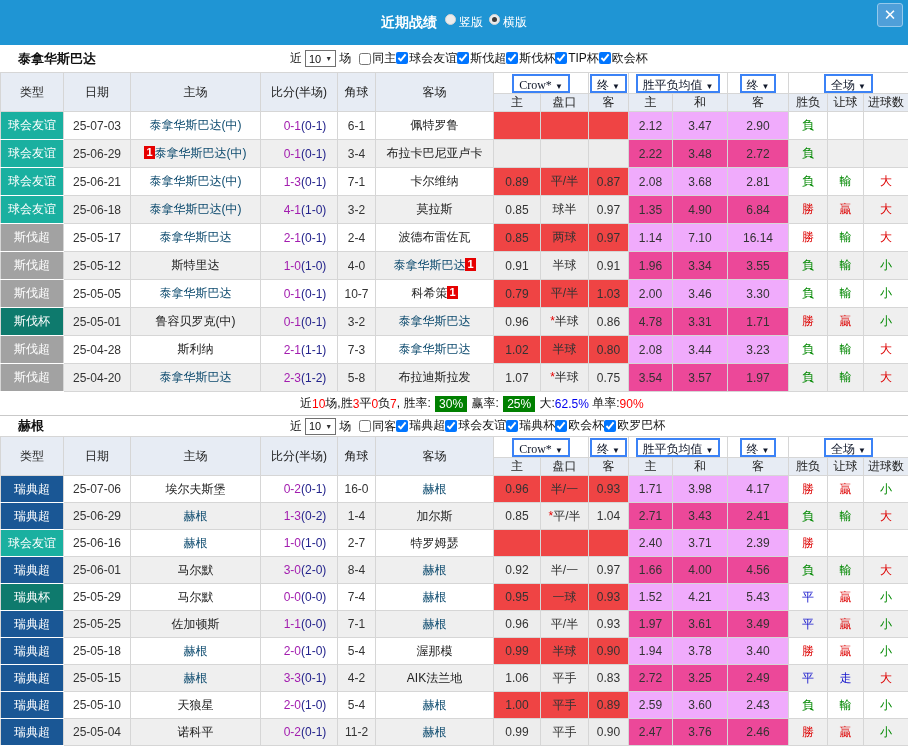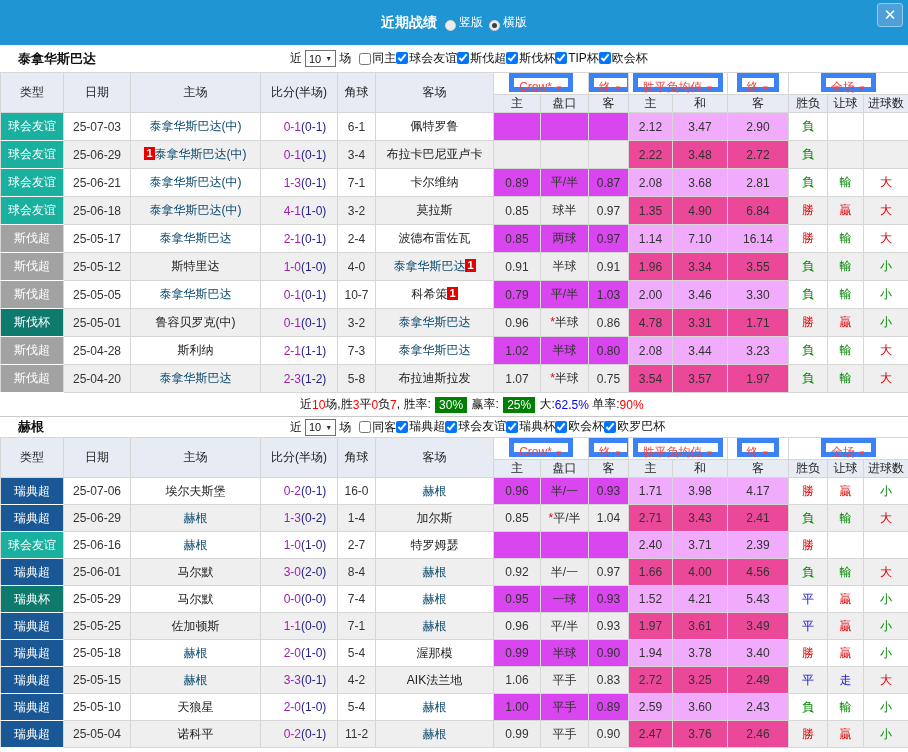--- a/index.html
+++ b/index.html
@@ -2,21 +2,21 @@
 <html><head>
 <meta charset="utf-8">
 <style>
   * { margin:0; padding:0; box-sizing:border-box; }
   body { width:908px; font-family:"Liberation Sans","DejaVu Sans",sans-serif; background:#fff; color:#222; }
   .window { width:908px; height:752px; overflow:hidden; background:#fff; }
 
   
   .titlebar { height:45px; background:#1f95d4; display:flex; align-items:center; justify-content:center; position:relative; color:#fff; }
   .titlebar .title { font-weight:bold; font-size:14px; }
-  .radio-group { display:flex; align-items:flex-end; margin-left:2px; font-size:12px; }
+  .radio-group { display:flex; align-items:flex-start; margin-left:2px; font-size:12px; }
   .radio { width:11px; height:11px; border-radius:50%; background:#ececec; border:1px solid #d5d5d5; display:inline-block; margin:0 3px 0 6px; position:relative; cursor:pointer; }
   .radio.selected::after { content:""; position:absolute; left:2px; top:2px; width:5px; height:5px; border-radius:50%; background:#3c3c3c; }
   .close-btn { position:absolute; right:5px; top:3px; width:26px; height:24px; background:#4f9fd9; border:1px solid #93c9ec; border-radius:3px; color:#fff; font-weight:bold; font-size:15px; line-height:22px; text-align:center; cursor:pointer; }
 
   
   .section-head { display:flex; align-items:center; background:#fff; }
   .section-head.s0 { height:27px; }
   .section-head.s1 { height:21px; border-top:1px solid #c9c9c9; }
   .team { font-weight:bold; font-size:13px; color:#111; margin-left:18px; width:272px; }
   .filters { display:flex; align-items:center; font-size:12px; color:#111; }
@@ -27,38 +27,38 @@
   .filters label.lg { margin-left:0; }
   .filters input[type=checkbox] { width:12px; height:12px; margin:0 1px 0 0; }
 
   
   table { width:908px; border-collapse:collapse; table-layout:fixed; text-align:center; font-size:12px; }
   th, td { border:1px solid #d6d6d6; overflow:hidden; white-space:nowrap; padding:0; }
   thead th { background:#e7ecf4; font-weight:normal; color:#222; }
   tr.hrow-a th { height:21px; }
   tr.hrow-b th { height:17px; }
   tr.hrow-a th.ddcell { background:#fff; }
-  .dd { display:inline-block; border:5px solid #3b82f6; background:#fff; font-size:12px; line-height:16px; height:19px; padding:1px 5px; cursor:pointer; color:#ef4444; white-space:nowrap; }
+  .dd { display:inline-block; border:2px solid #3b82f6; background:#fff; font-size:12px; line-height:16px; height:19px; padding:1px 5px; cursor:pointer; color:#0f172a; white-space:nowrap;font-family:Liberation Serif, serif; }
   .dd .arr { font-size:8px; margin-left:3px; }
 
   tbody td { height:28px; color:#333; }
   table[data-section="1"] tbody td { height:27px; }
   tr.alt { background:#efefef; }
   td.type { color:#fff; font-size:12px; border-bottom:1px solid #fff; }
   td.type.teal { background:#1ab0a0; }
   td.type.gray { background:#a2a2a2; }
   td.type.darkteal { background:#0e7a6d; }
   td.type.navy { background:#1a5795; }
   .tname { color:#222; }
   .tname.green-team { color:#0c4a6e; }
   td.score .ft { color:#a21caf;margin-left:12px; }
   td.score .ht { color:#22228b; }
   .rank-badge { display:inline-block; background:#e60000; color:#fff; font-size:11px; font-weight:bold; line-height:13px; padding:0 2px; vertical-align:1px; }
   .rank-badge:empty { display:none; }
-  td.odds { background:#d946ef; }
+  td.odds { background:#ef4444; }
   tr.alt td.odds { background:#ededed; }
   td.odds .star { color:#e60000; }
   td.avg { background:#f0abfc; }
   tr.alt td.avg { background:#ec4899; }
   td.res.res-red { color:#dd0000; }
   td.res.res-green { color:#008800; }
   td.res.res-blue { color:#1414cc; }
 
   
   .summary { height:23px; display:flex; align-items:center; padding-left:300px; font-size:12px; color:#111; }

